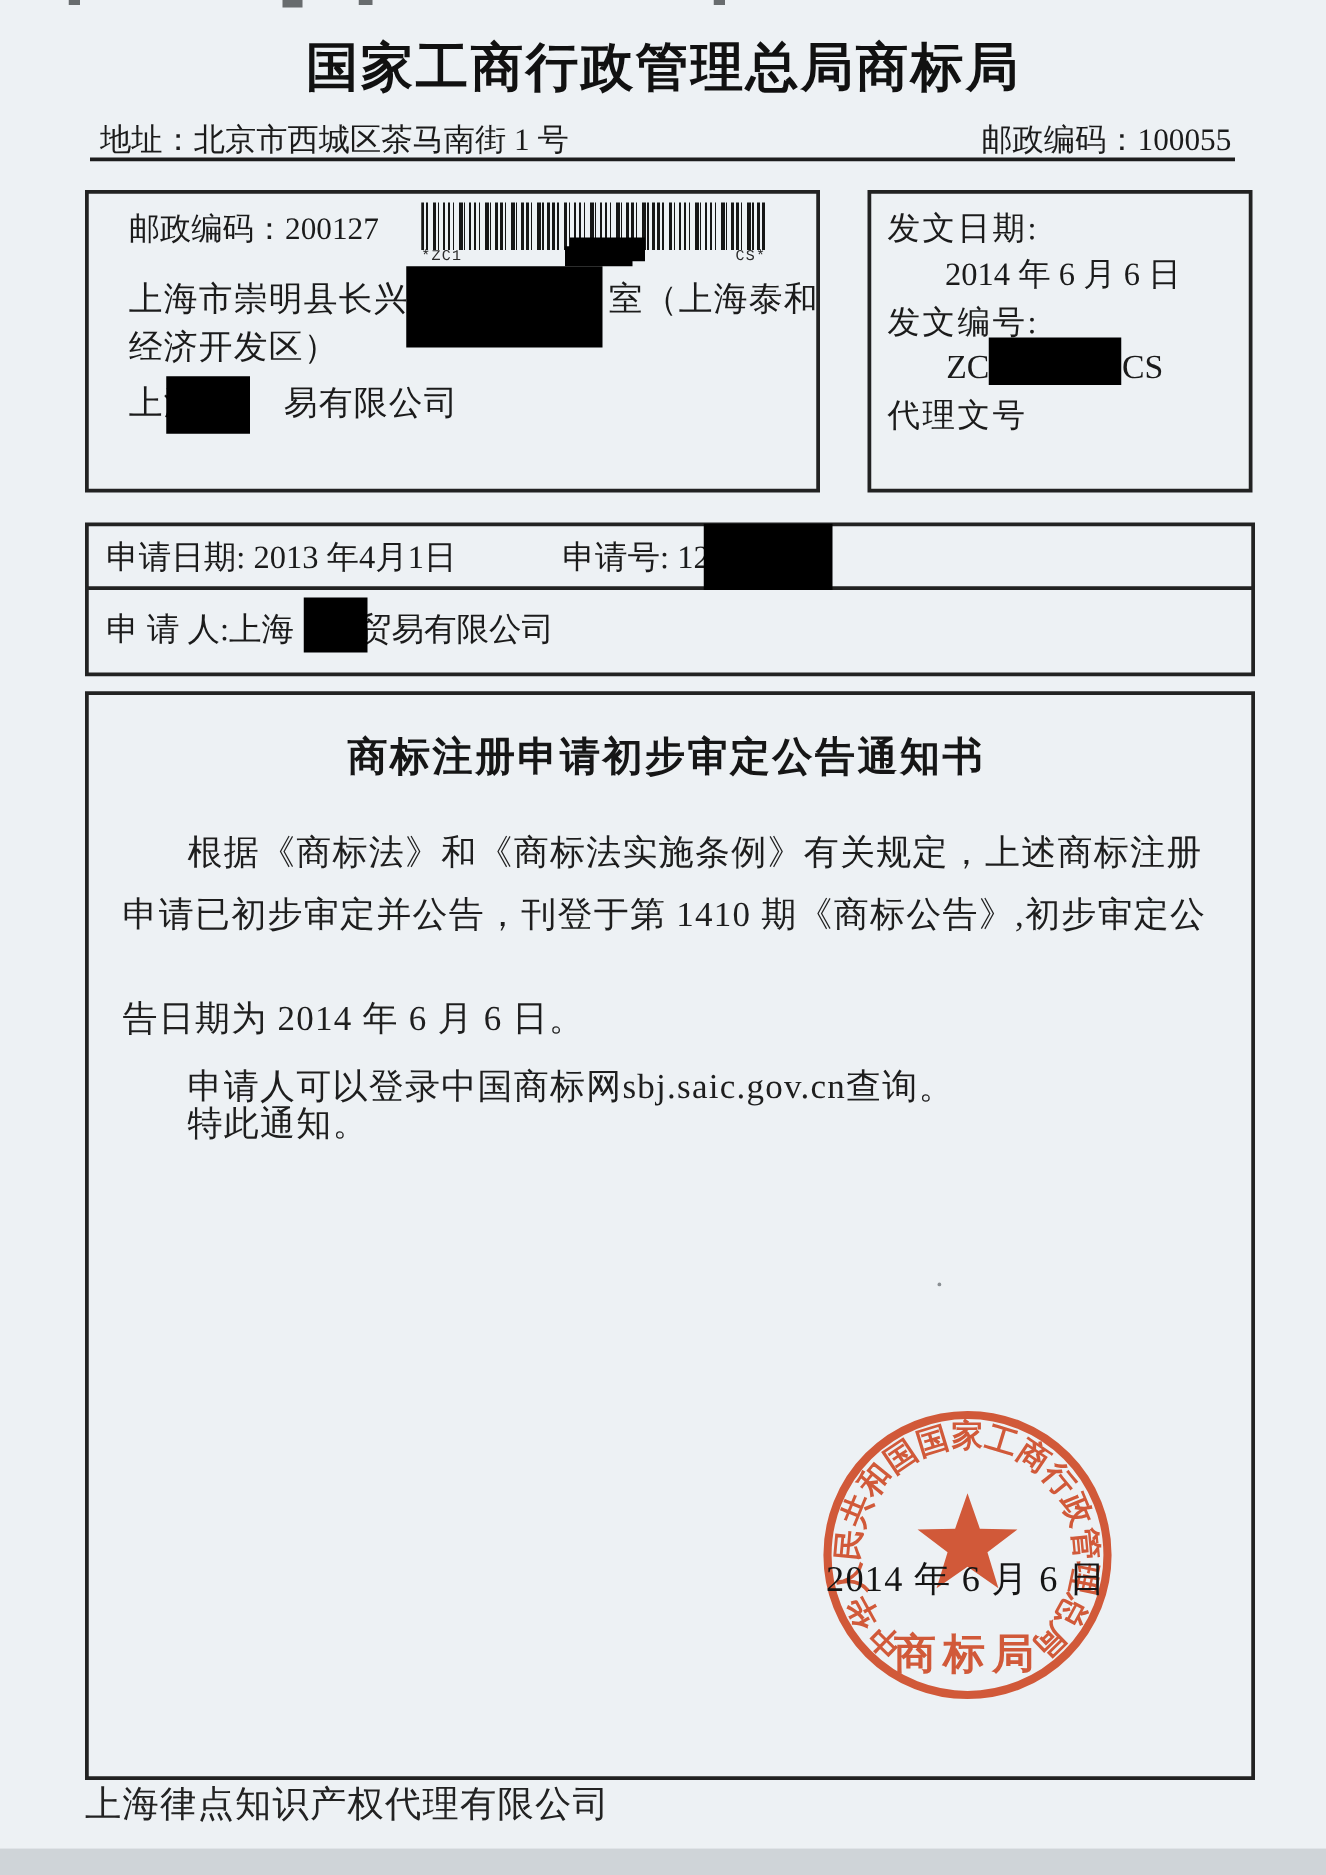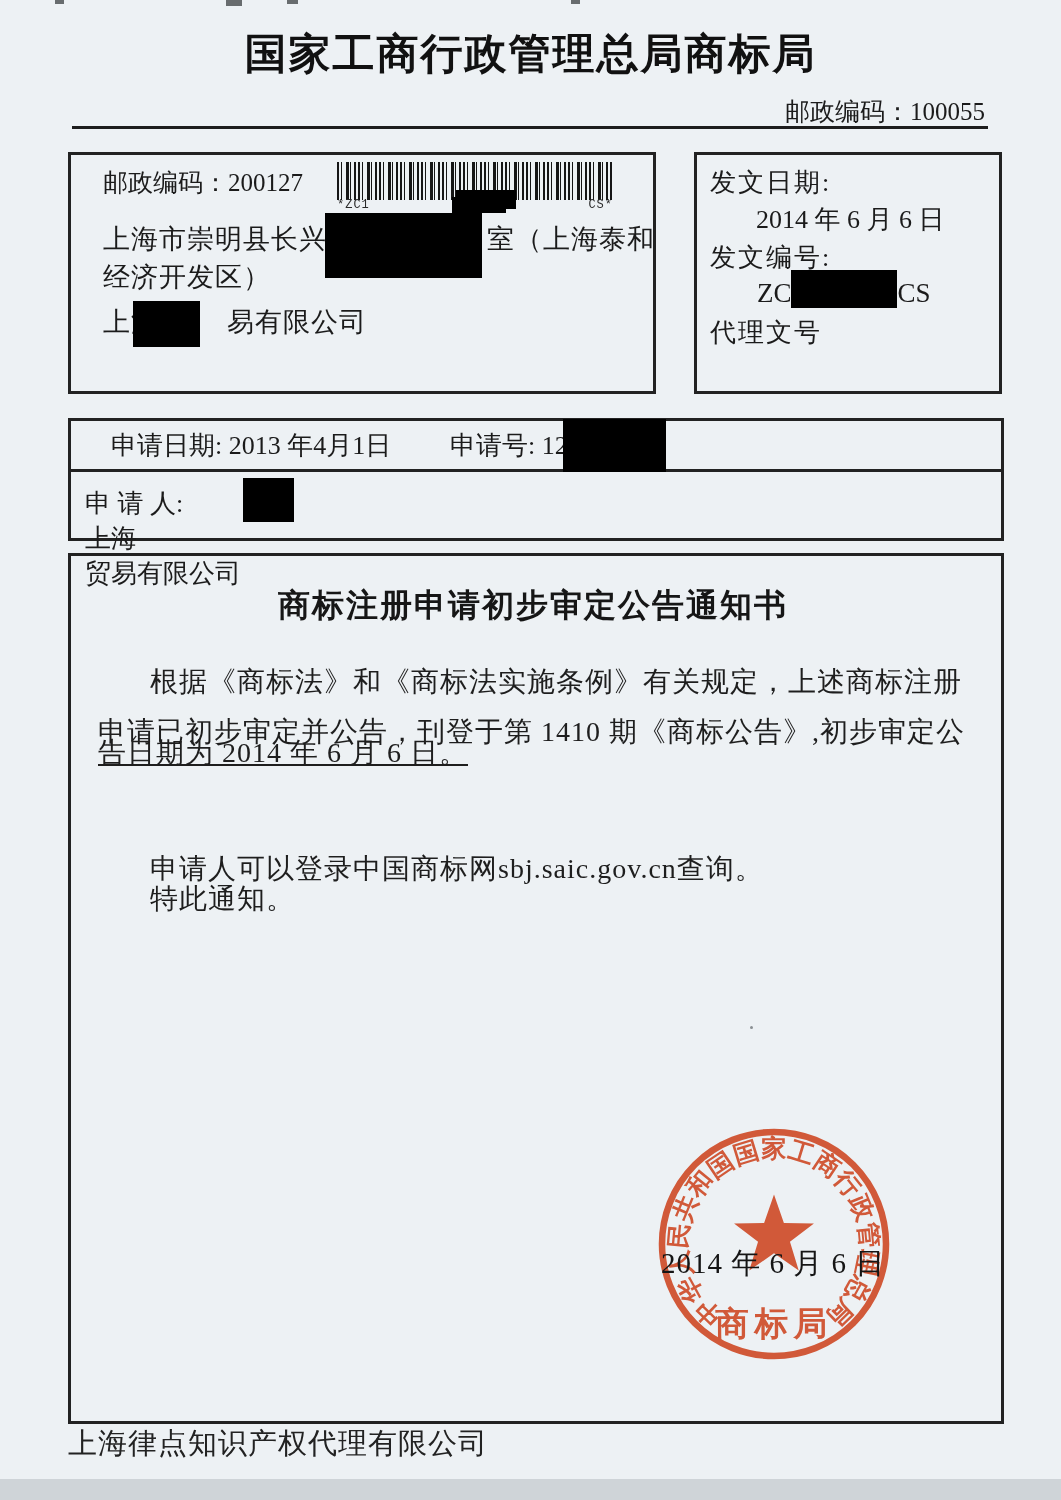--- a/index.html
+++ b/index.html
@@ -51,39 +51,39 @@
   .r-company{left:103px;top:304px;font-size:27px;letter-spacing:1px;display:flex;}
   .r-company .gap{display:inline-block;width:68px;}
   
   .d-label1{left:710px;top:165px;font-size:26px;letter-spacing:2px;}
   .d-date{left:756px;top:202px;font-size:26px;}
   .d-label2{left:710px;top:240px;font-size:26px;letter-spacing:2px;}
   .d-number{left:757px;top:278px;font-size:27px;display:flex;}
   .d-number .gap{display:inline-block;width:106px;}
   .d-label3{left:710px;top:315px;font-size:26px;letter-spacing:2px;}
   
-  .a-row1-left{left:85px;top:428px;font-size:26px;margin-left:26px;}
+  .a-row1-left{left:85px;top:428px;font-size:26px;}
   .a-row1-right{left:450px;top:428px;font-size:26px;}
-  .a-row2{left:85px;top:486px;font-size:26px;display:flex;flex-direction:column;}
+  .a-row2{left:85px;top:486px;font-size:26px;display:flex;}
   .a-row2 .gap{display:inline-block;width:52px;}
   
   .redact{background:#000;}
   .red-caption{left:456px;top:190px;width:60px;height:19px;}
   .red-address{left:325px;top:213px;width:157px;height:65px;}
   .red-company{left:133px;top:301px;width:67px;height:46px;}
   .red-dispatch{left:791px;top:270px;width:106px;height:38px;}
   .red-appnum{left:563px;top:419px;width:103px;height:53px;}
   .red-applicant{left:243px;top:478px;width:51px;height:44px;}
   
   .n-title{left:68px;top:584px;width:930px;text-align:center;
     font-size:32px;font-weight:bold;letter-spacing:2px;color:#161616;}
   .n-line{font-size:28px;letter-spacing:1px;color:#1e1e1e;}
   .n-l1{left:150px;top:663px;}
   .n-l2{left:98px;top:713px;}
-  .n-l3{left:98px;top:734px;text-decoration:underline;}
+  .n-l3{left:98px;top:796px;}
   .n-p2{left:150px;top:850px;}
   .n-p3{left:150px;top:880px;}
   
   .seal{left:648px;top:1118px;width:252px;height:252px;opacity:.93;}
   .seal-date{left:640px;top:1244px;width:266px;text-align:center;
     font-size:29px;color:#151515;letter-spacing:1px;}
   .speck{left:750px;top:1026px;width:3px;height:3px;background:#8a8f93;border-radius:50%;}
   
   .footer-agent{left:68px;top:1424px;font-size:29px;letter-spacing:1px;color:#222;}
   
@@ -97,20 +97,21 @@
 <body>
 
 <div class="page">
 
   <div class="abs mark m1"></div>
   <div class="abs mark m2"></div>
   <div class="abs mark m3"></div>
   <div class="abs mark m4"></div>
 
   <div class="abs doc-title">国家工商行政管理总局商标局</div>
+  <div class="abs addr-row-left">地址：北京市西城区茶马南街 1 号</div>
   <div class="abs addr-row-right">邮政编码：100055</div>
   <div class="abs header-rule"></div>
 
   <div class="abs outlined recipient-box"></div>
   <div class="abs r-postcode">邮政编码：200127</div>
   <div class="abs barcode"></div>
   <div class="abs barcode-caption">
     <span>*ZC1</span>
     <span class="caption-gap"></span>
     <span>CS*</span>

